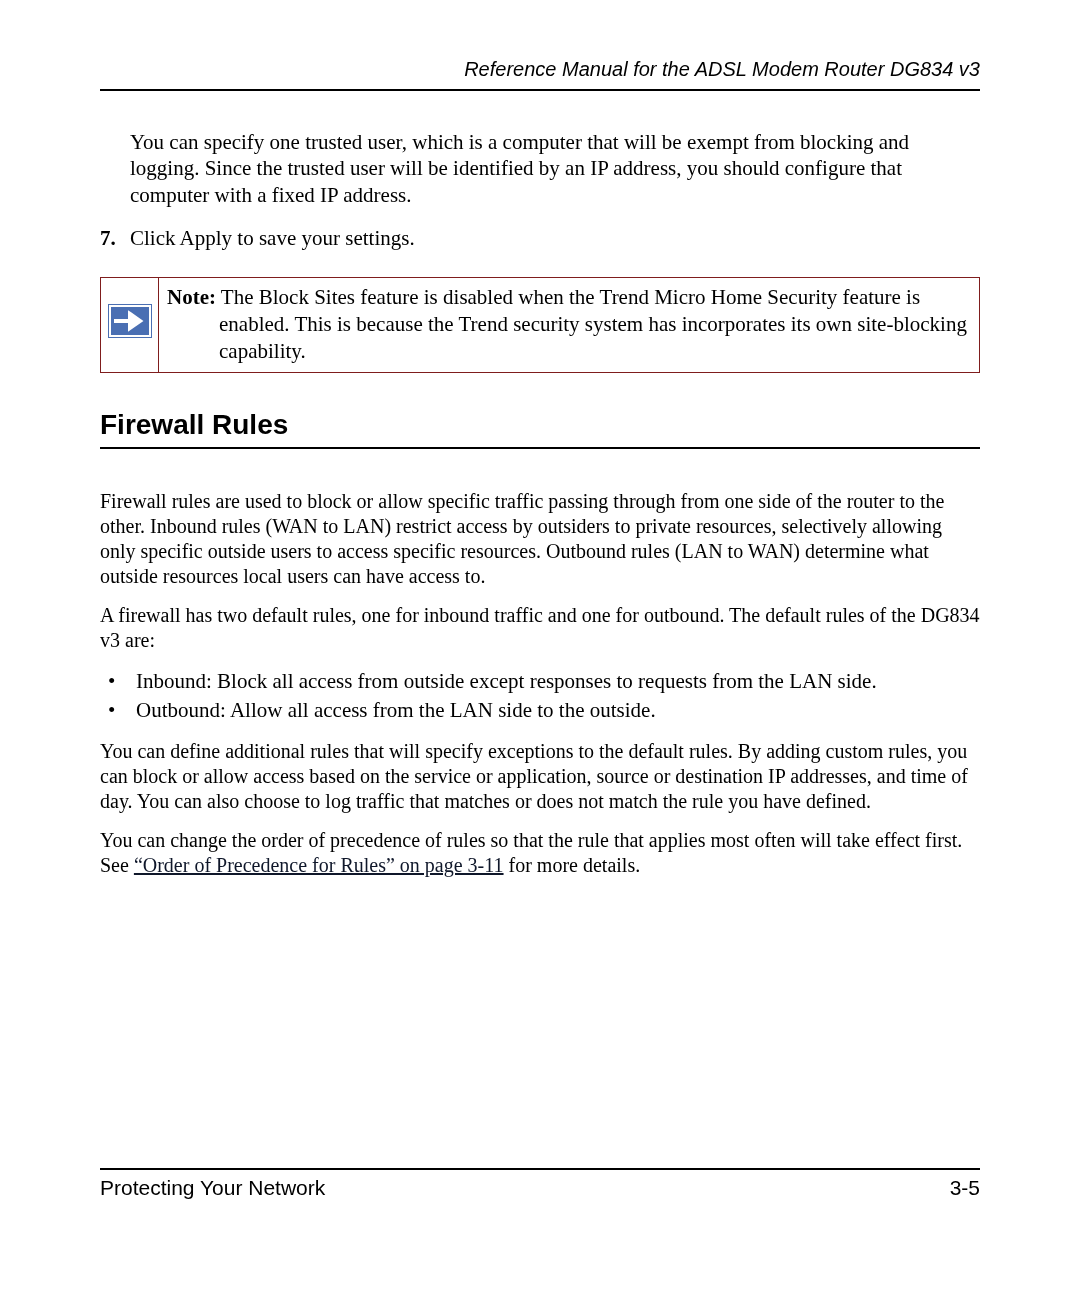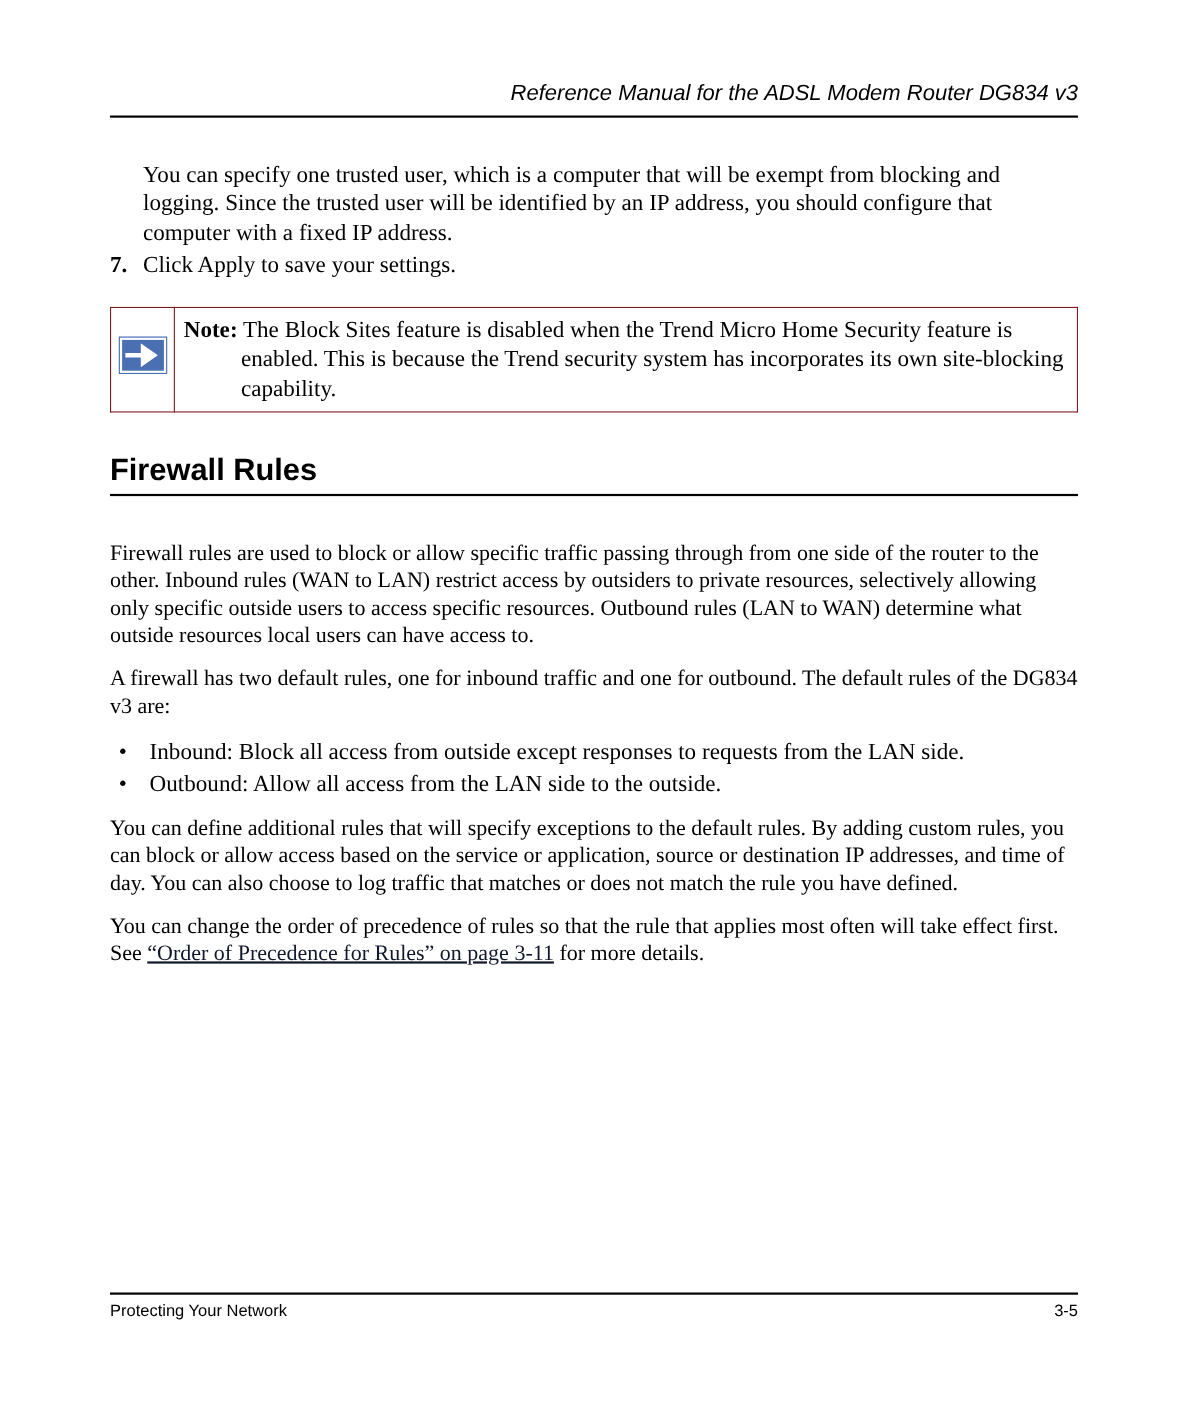--- a/index.html
+++ b/index.html
@@ -5,39 +5,39 @@
     * { margin: 0; padding: 0; box-sizing: border-box; }
     body {
       width: 1080px;
       height: 1296px;
       background: #fff;
       font-family: "Times New Roman", Times, serif;
       color: #000;
       position: relative;
     }
     .page {
-      padding: 74px 100px 0 100px;
+      padding: 58px 100px 0 100px;
     }
     .header-title {
       font-style: italic;
       font-size: 20px;
       text-align: right;
       font-family: Arial, Helvetica, sans-serif;
       margin-bottom: 8px;
     }
     .header-rule {
       border: 0;
       border-top: 2px solid #000;
       margin-bottom: 38px;
     }
     .intro-para {
       font-size: 21px;
       line-height: 1.25;
       margin-left: 30px;
-      margin-bottom: 4px;
+      margin-bottom: 18px;
     }
     .numbered {
       display: flex;
       font-size: 21px;
       margin-left: 0;
       margin-bottom: 26px;
     }
     .numbered .num {
       font-weight: bold;
       min-width: 30px;
@@ -117,21 +117,21 @@
     }
     .footer-rule {
       border: 0;
       border-top: 2px solid #000;
       margin-bottom: 6px;
     }
     .footer-row {
       display: flex;
       justify-content: space-between;
       font-family: Arial, Helvetica, sans-serif;
-      font-size: 15px;
+      font-size: 21px;
     }
     .footer-version {
       text-align: center;
       font-family: Arial, Helvetica, sans-serif;
       font-style: italic;
       font-size: 19px;
       margin-top: 18px;
     }
   </style>
 </head>

